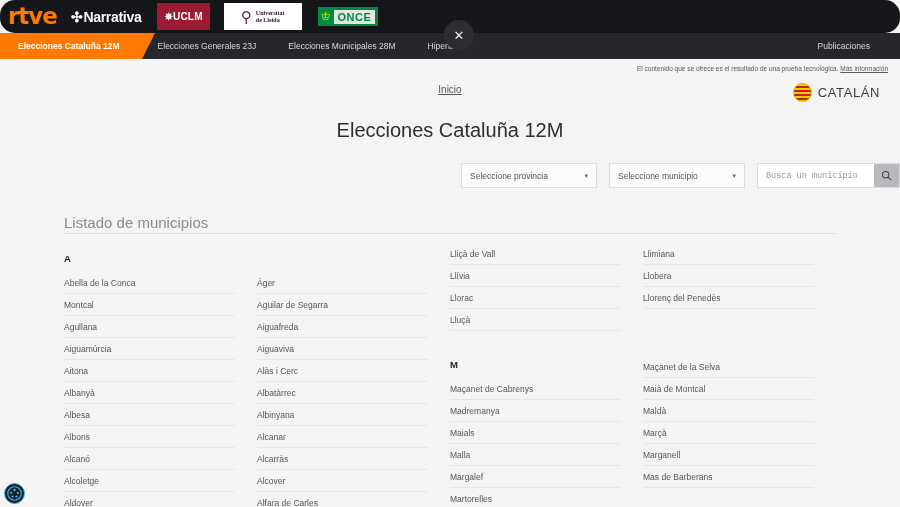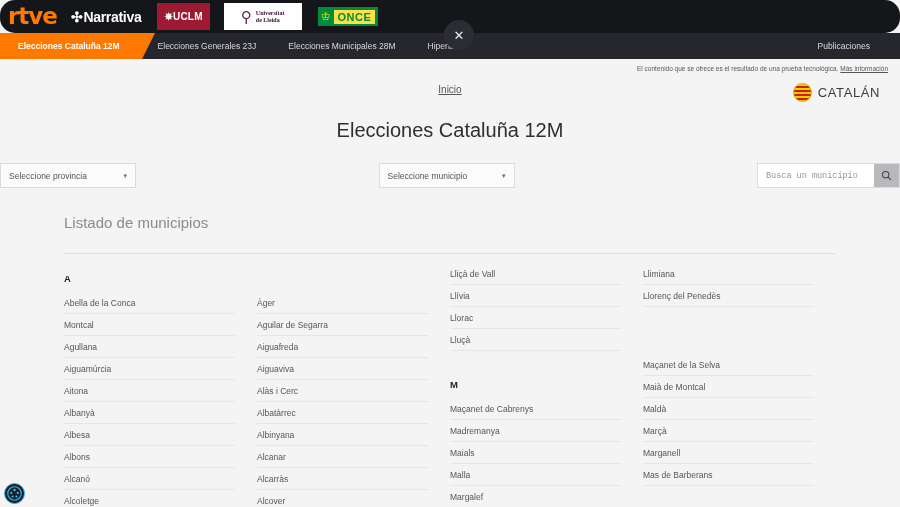--- a/index.html
+++ b/index.html
@@ -63,21 +63,21 @@
   .logo-once {
     margin-left: 16px;
     background: #008b3d;
     height: 19px;
     display: flex; align-items: center;
     padding: 0 3px;
     gap: 3px;
   }
   .once-man { color: #ffe500; font-size: 11px; line-height: 1; }
   .once-word {
-    background: #fde047; color: #008b3d;
+    background: #e5e5e5; color: #008b3d;
     font-size: 11px; font-weight: bold;
     padding: 1px 4px; letter-spacing: 0.5px;
   }
   .close-btn {
     position: absolute;
     left: 444px; top: 20px;
     width: 30px; height: 30px;
     border-radius: 50%;
     background: #2b2d33;
     color: #e9e9ec;
@@ -165,21 +165,21 @@
   
   .page-title {
     text-align: center;
     font-size: 20px;
     color: #2e2e33;
     font-weight: normal;
     margin-top: 10px;
   }
   .filters {
     display: flex;
-    justify-content: space-between;
+    justify-content: flex-end;
     align-items: stretch;
     gap: 12px;
     margin-top: 21px;
     border-radius: 7px;
   }
   .select-box {
     width: 136px; height: 25px;
     background: #fbfbfb;
     border: 1px solid #dcdce0;
     display: flex; align-items: center; justify-content: space-between;
@@ -213,21 +213,21 @@
   .search-btn svg { display: block; }
 
   
   .listing {
     margin: 26px 64px 0 64px;
   }
   .listing-title {
     font-size: 15px;
     color: #8a8a90;
     font-weight: normal;
-    padding-bottom: 22px;
+    padding-bottom: 2px;
     border-bottom: 1px solid #e0e0e3;
   }
   .cols {
     display: flex;
     margin-top: 9px;
   }
   .col { width: 25%; padding-right: 22px; }
   .letter {
     font-size: 9.5px;
     font-weight: bold;
@@ -384,20 +384,21 @@
         <div class="letter spacer-top">M</div>
         <div class="muni">Maçanet de Cabrenys</div>
         <div class="muni">Madremanya</div>
         <div class="muni">Maials</div>
         <div class="muni">Malla</div>
         <div class="muni">Margalef</div>
         <div class="muni">Martorelles</div>
       </div>
       <div class="col">
         <div class="muni">Llimiana</div>
+        <div class="muni">Llobera</div>
         <div class="muni">Llorenç del Penedès</div>
         <div class="letter spacer-top">&nbsp;</div>
         <div class="muni">Maçanet de la Selva</div>
         <div class="muni">Maià de Montcal</div>
         <div class="muni">Maldà</div>
         <div class="muni">Marçà</div>
         <div class="muni">Marganell</div>
         <div class="muni">Mas de Barberans</div>
       </div>
     </div>

